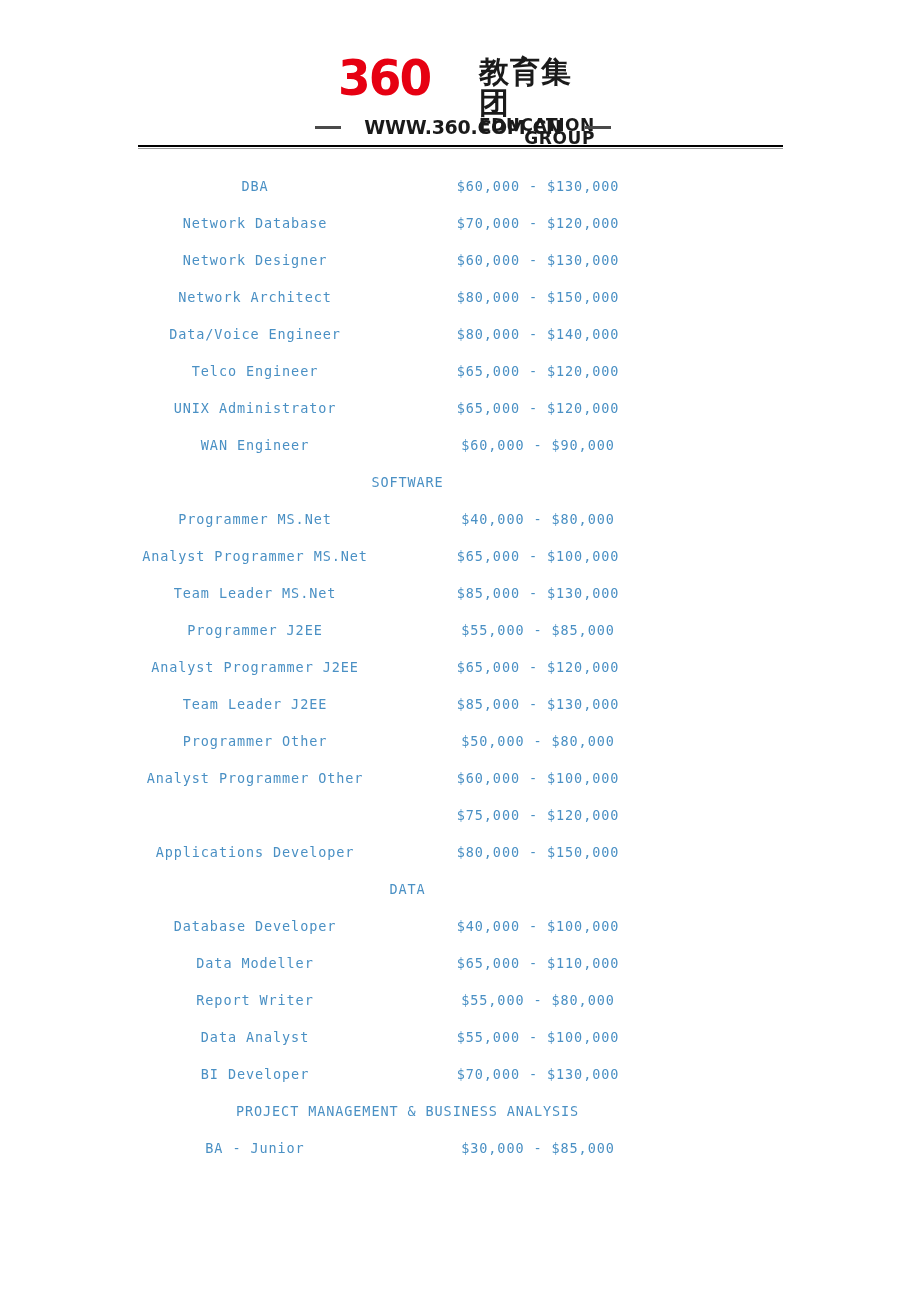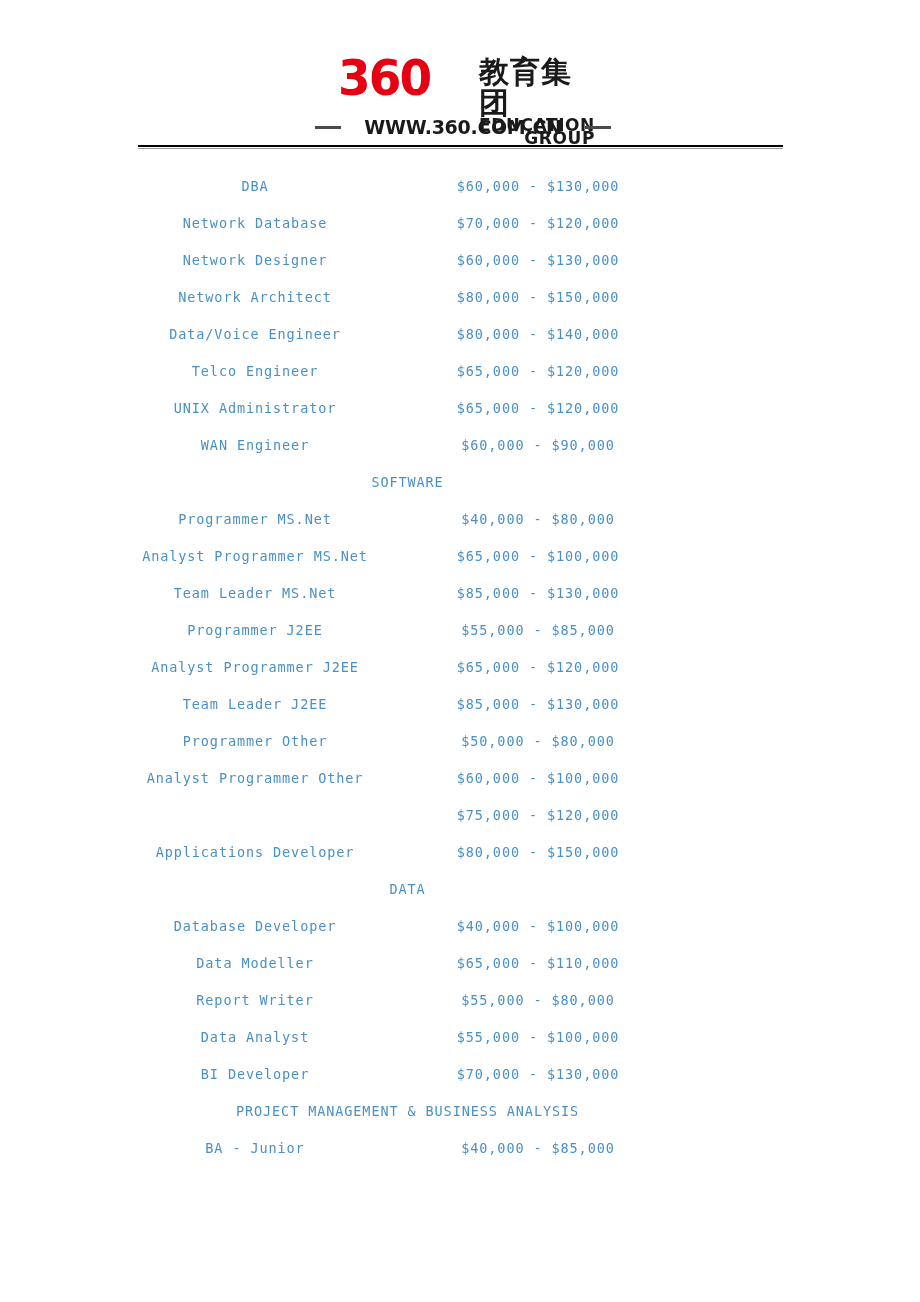--- a/index.html
+++ b/index.html
@@ -286,15 +286,15 @@
     </div>
     <div class="row">
       <div class="cell-title">BI Developer</div>
       <div class="cell-salary">$70,000 - $130,000</div>
     </div>
     <div class="row section">
       <div class="cell-section">PROJECT MANAGEMENT &amp; BUSINESS ANALYSIS</div>
     </div>
     <div class="row">
       <div class="cell-title">BA - Junior</div>
-      <div class="cell-salary">$40,000 - $85,000</div>
+      <div class="cell-salary">$30,000 - $85,000</div>
     </div>
   </div>
 
 </body></html>

